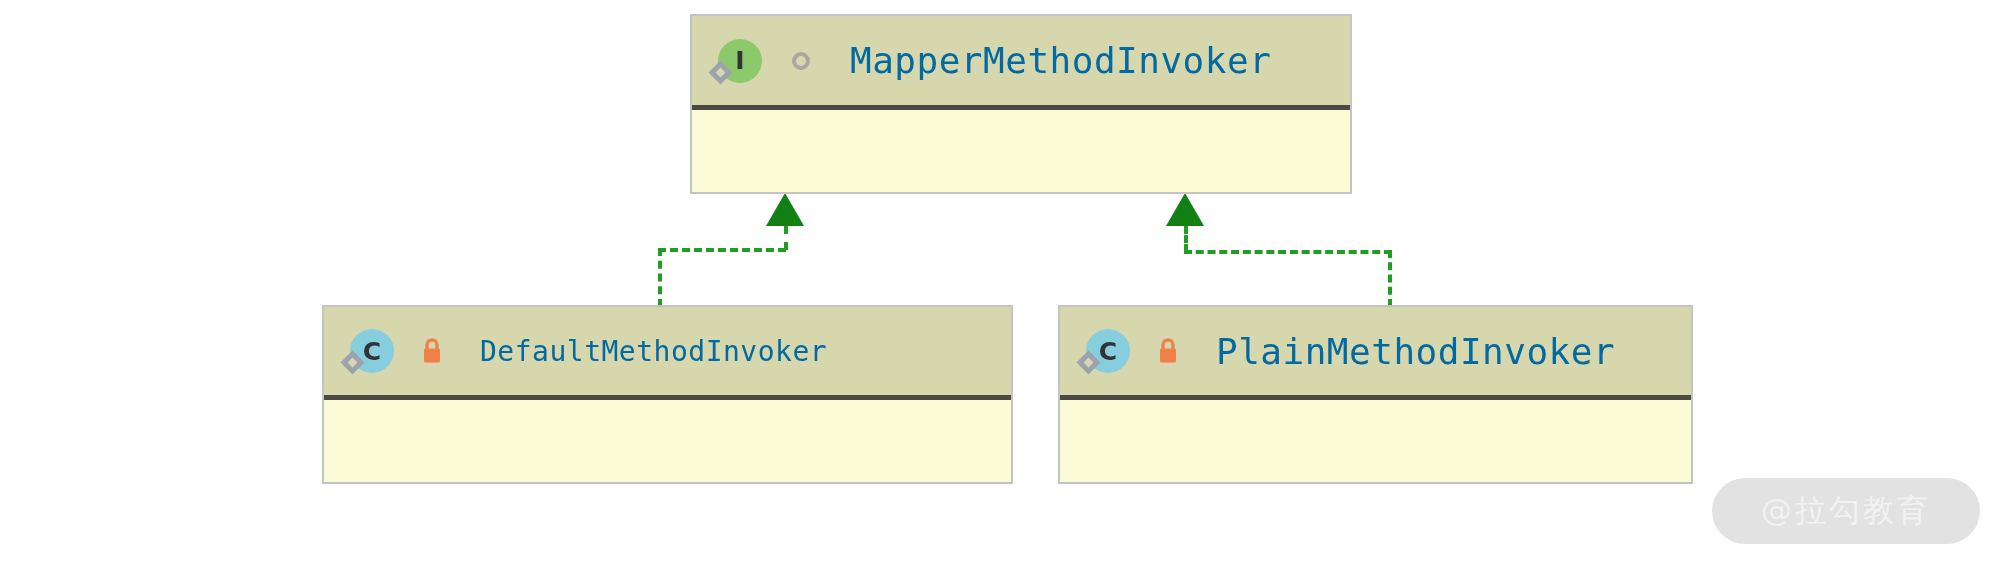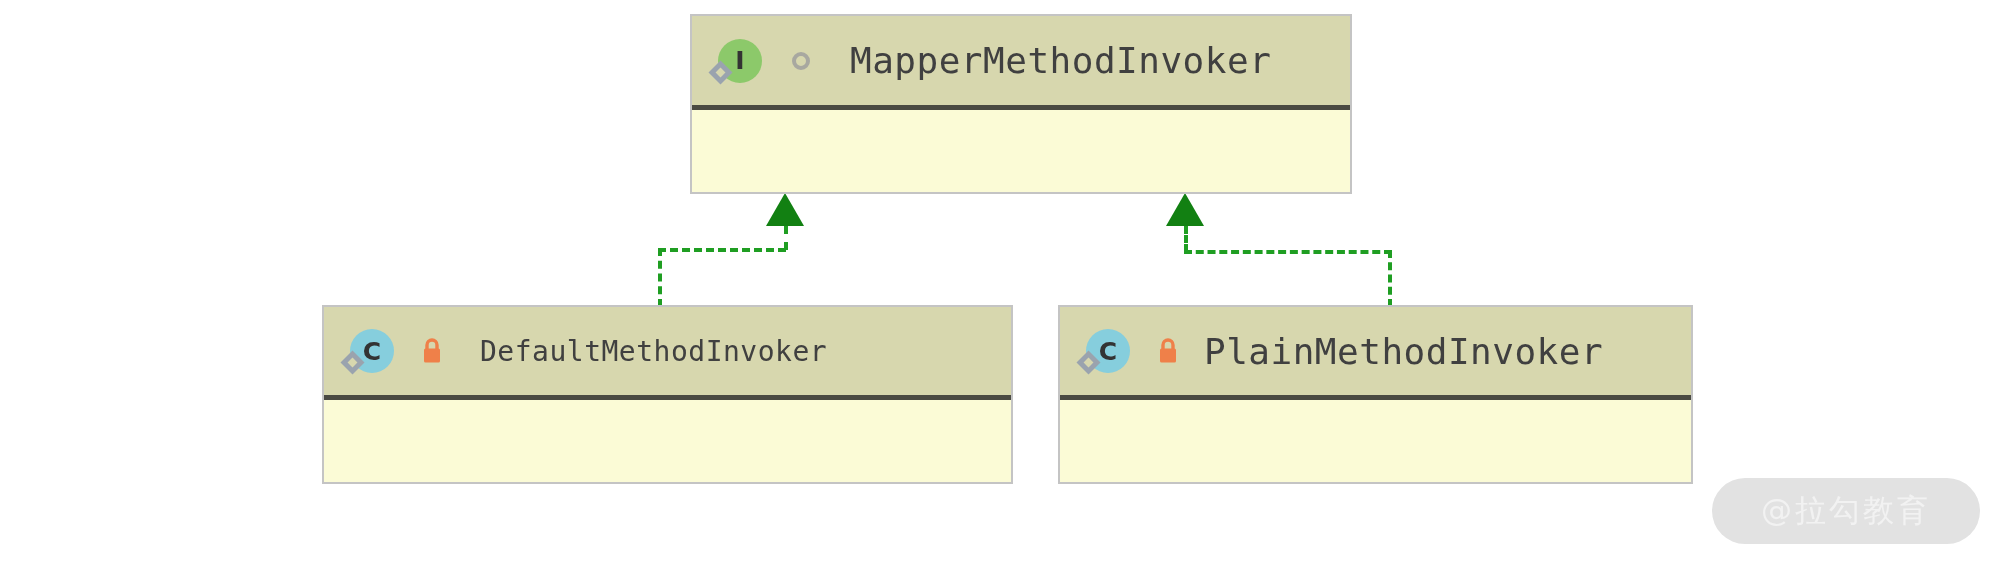--- a/index.html
+++ b/index.html
@@ -32,21 +32,21 @@
     border-bottom: 5px solid #4a4a42;
     display: flex;
     align-items: center;
     height: 100%;
   }
   .uml-body {
     background: #fbfbd6;
     height: 100%;
   }
   .uml-title {
-    color: #404040;
+    color: #0369a1;
     font-family: "DejaVu Sans Mono", monospace;
     white-space: nowrap;
     letter-spacing: 0.5px;
     text-align: center;
   }
 
   
   .icon-stack {
     position: relative;
     flex: 0 0 auto;
@@ -175,21 +175,21 @@
           <div class="icon-diamond" style="left:2px; top:30px; width:17px; height:17px;">
             <span style="position:absolute; left:5px; top:5px; width:7px; height:7px; background:#d7d7ae; display:block;"></span>
           </div>
         </div>
         <div style="position:relative; width:24px; height:30px; margin-left:14px;">
           <svg width="24" height="30" viewBox="0 0 24 30" aria-hidden="true">
             <path d="M7 13 V9 a5 5 0 0 1 10 0 V13" fill="none" stroke="#ef8049" stroke-width="3.4"></path>
             <rect x="4" y="12.5" width="16" height="14" rx="1.5" fill="#ef8049"></rect>
           </svg>
         </div>
-        <div class="uml-title" style="font-size:36px; margin-left:24px;">PlainMethodInvoker</div>
+        <div class="uml-title" style="font-size:36px; margin-left:36px;">PlainMethodInvoker</div>
       </div>
     </div>
     <div class="uml-body" style="height:82px;"></div>
   </div>
 
   <div class="watermark" style="left:1712px; top:478px; width:268px; height:66px; font-size:31px;">@拉勾教育</div>
 
 </div>
 
 </body></html>

